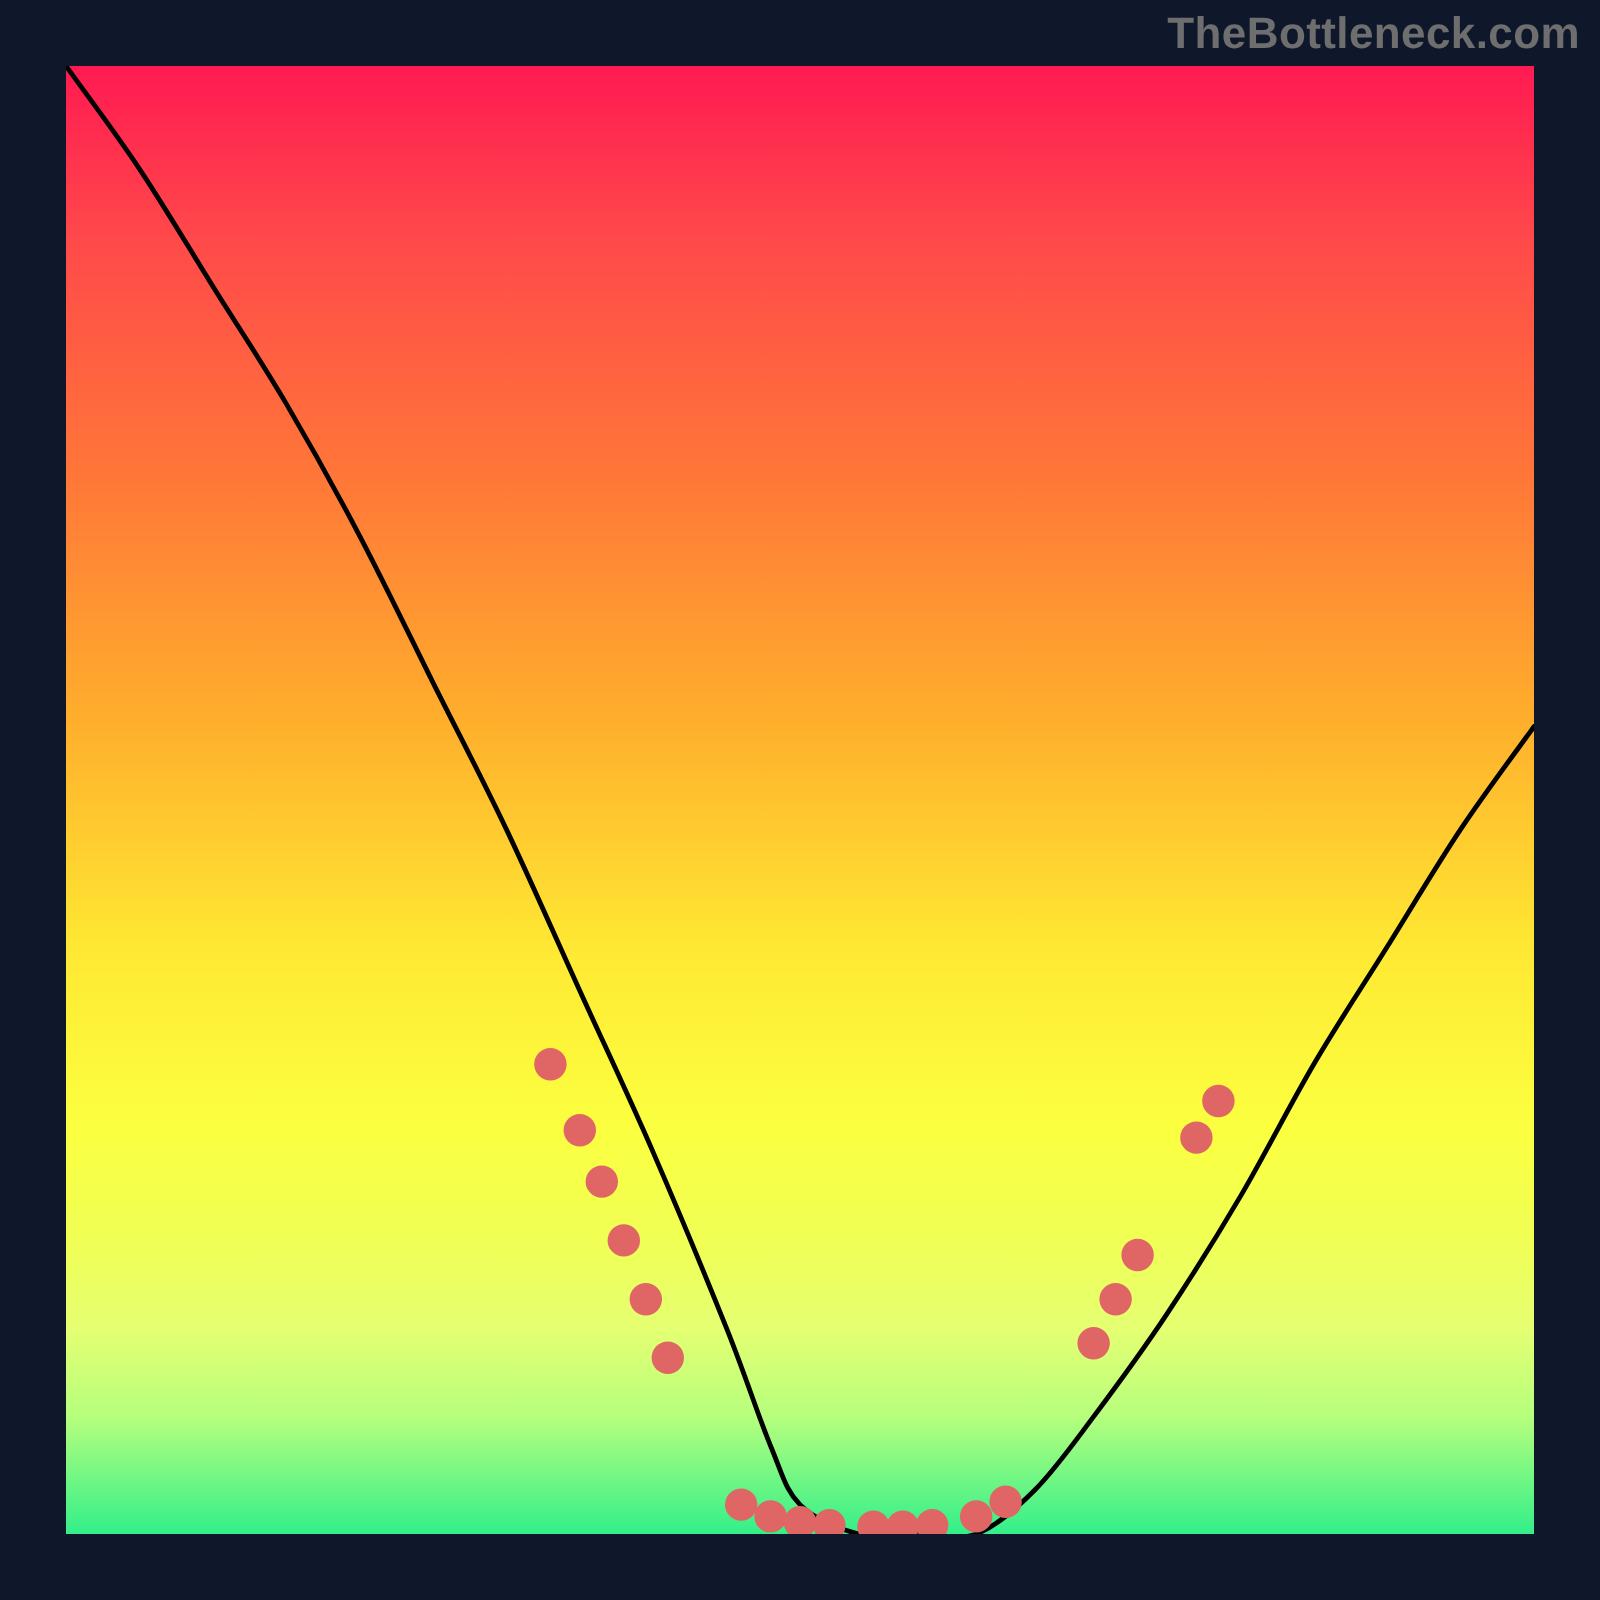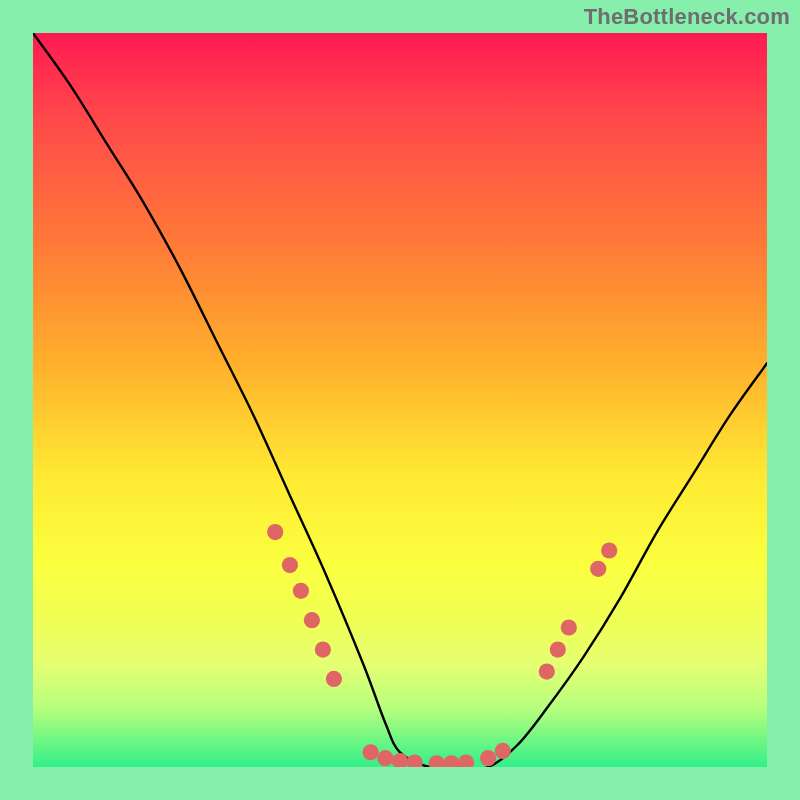--- a/index.html
+++ b/index.html
@@ -8,21 +8,21 @@
     background: #000;
     width: 800px;
     height: 800px;
     overflow: hidden;
     font-family: Arial, Helvetica, sans-serif;
   }
   .frame {
     position: relative;
     width: 800px;
     height: 800px;
-    background: #86efac;
+    background: #0f172a;
   }
   .watermark {
     position: absolute;
     top: 4px;
     right: 10px;
     color: #6e6e6e;
     font-size: 22px;
     font-weight: 600;
     letter-spacing: 0.2px;
   }

